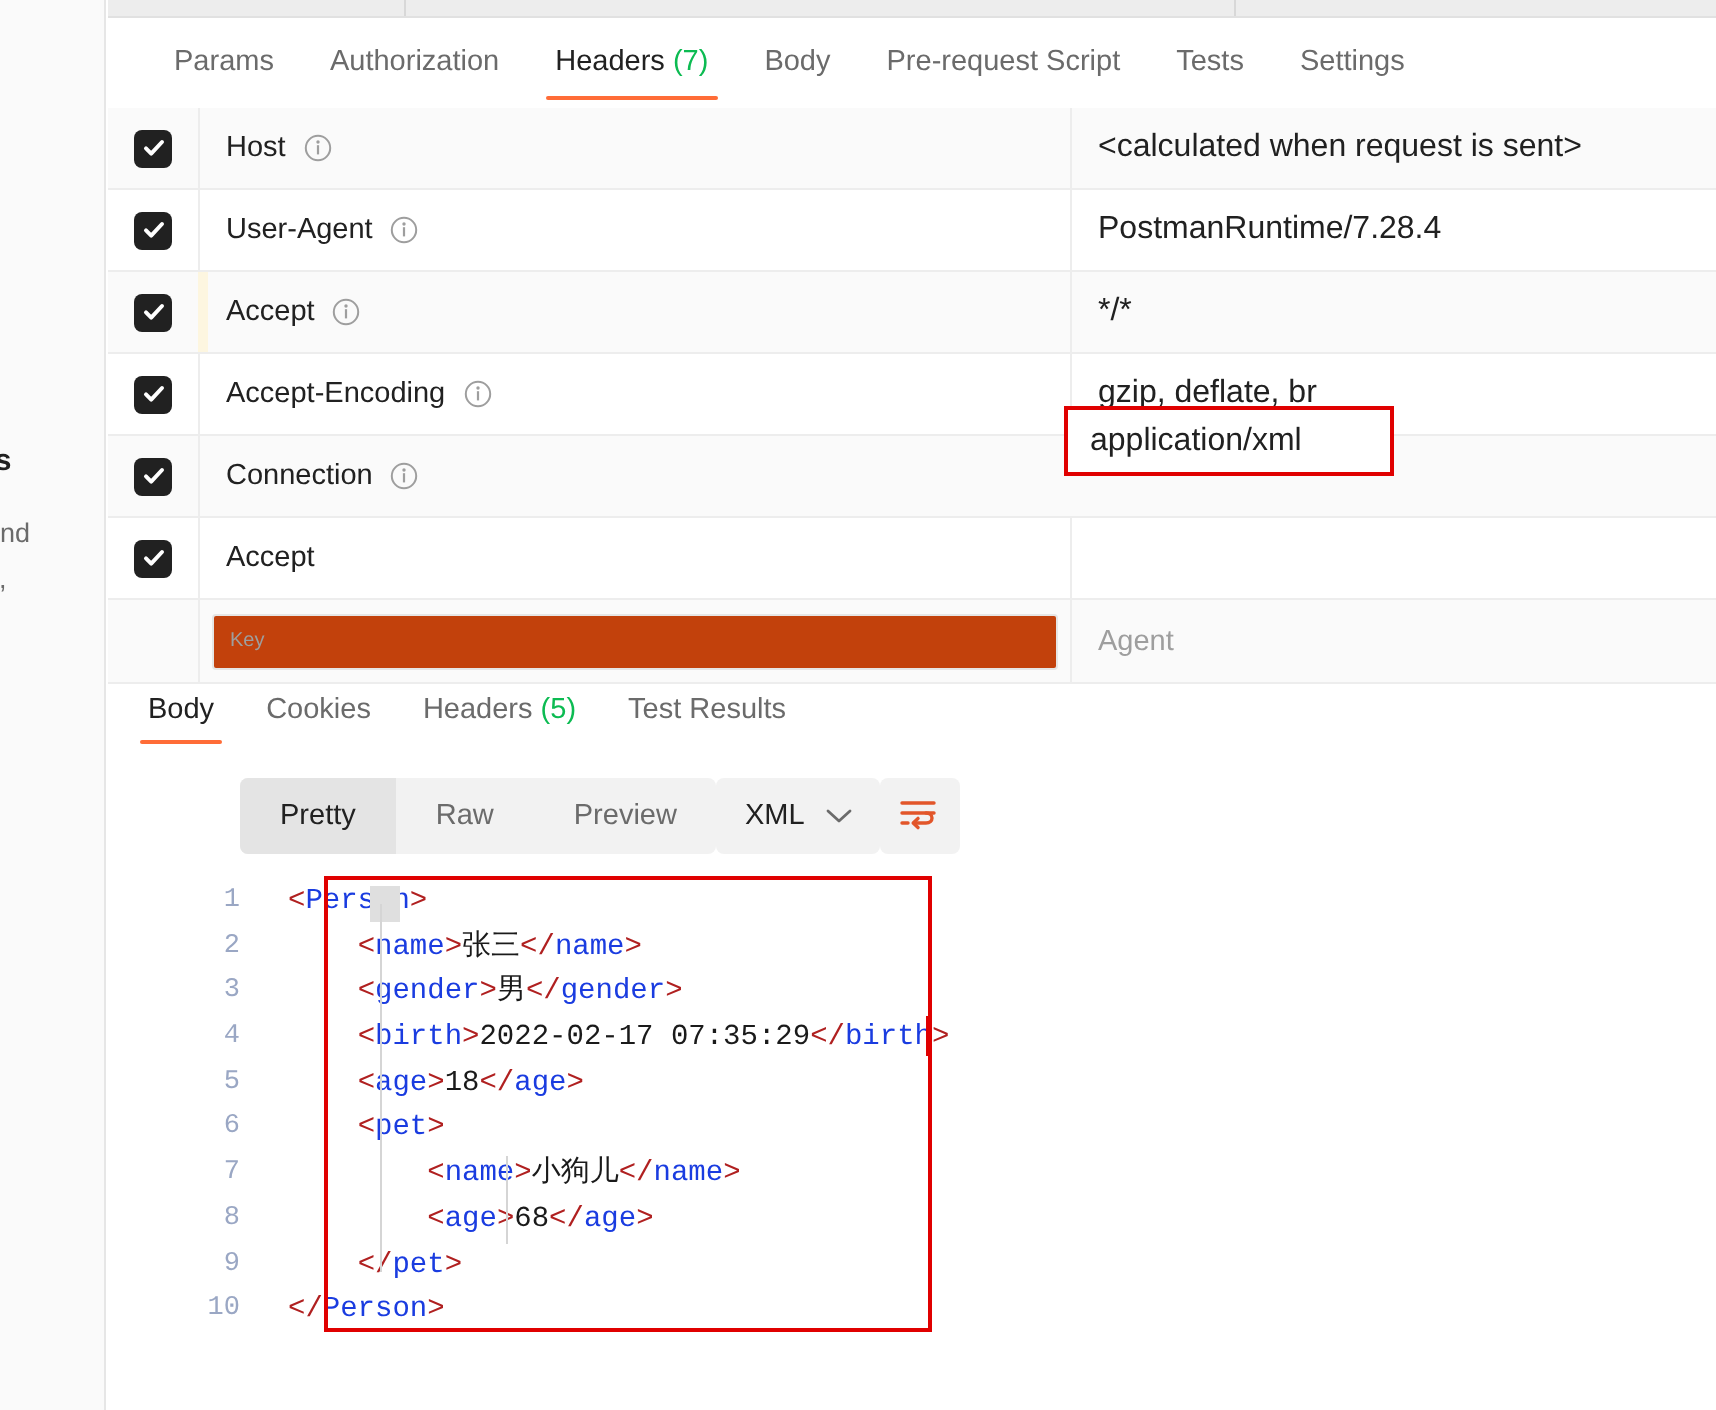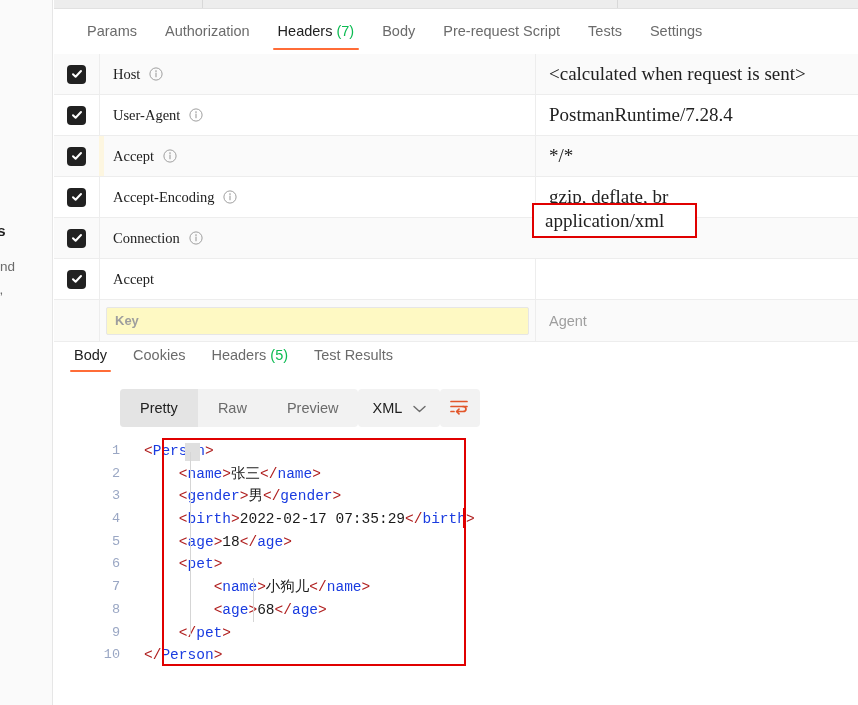--- a/index.html
+++ b/index.html
@@ -157,21 +157,20 @@
   .key-cell {
     flex: 0 0 436px;
     width: 436px;
     height: 100%;
     display: flex;
     align-items: center;
     padding-left: 13px;
     box-sizing: border-box;
     border-left: 1px solid #ededed;
     position: relative;
-    font-family: Liberation Serif, serif;
   }
   .key-cell.warn::before {
     content: "";
     position: absolute;
     left: -1px; top: 0; bottom: 0;
     width: 5px;
     background: #fdf6e0;
   }
   .key-text {
     font-size: 14.5px;
@@ -186,23 +185,22 @@
     flex: 1;
     height: 100%;
     display: flex;
     align-items: center;
     padding-left: 13px;
     box-sizing: border-box;
     border-left: 1px solid #ededed;
     position: relative;
   }
   .val-text {
-    font-size: 19px;
+    font-size: 16px;
     color: #212121;
-    font-family: Liberation Serif, serif;
   }
 
   
   .annot-xml {
     position: absolute;
     left: 478px;
     top: 203px;
     width: 165px;
     height: 35px;
     border: 2.5px solid #e00000;
@@ -235,29 +233,28 @@
     display: flex;
     align-items: center;
     border-left: 1px solid #ededed;
     box-sizing: border-box;
     padding: 0 6px 0 6px;
   }
   .kv-input {
     width: 100%;
     height: 28px;
     border: 1px solid #e6e6e6;
-    background: #fef9c3;
+    background: #c2410c;
     font-family: "Liberation Sans", sans-serif;
-    font-size: 13px;
+    font-size: 10px;
     color: #212121;
     padding: 0 8px;
     box-sizing: border-box;
     outline: none;
     border-radius: 2px;
-    font-weight: bold;
   }
   .kv-input::placeholder { color: #9e9e9e; }
   .kv-val-wrap {
     flex: 1;
     height: 100%;
     display: flex;
     align-items: center;
     border-left: 1px solid #ededed;
     box-sizing: border-box;
     padding-left: 13px;

